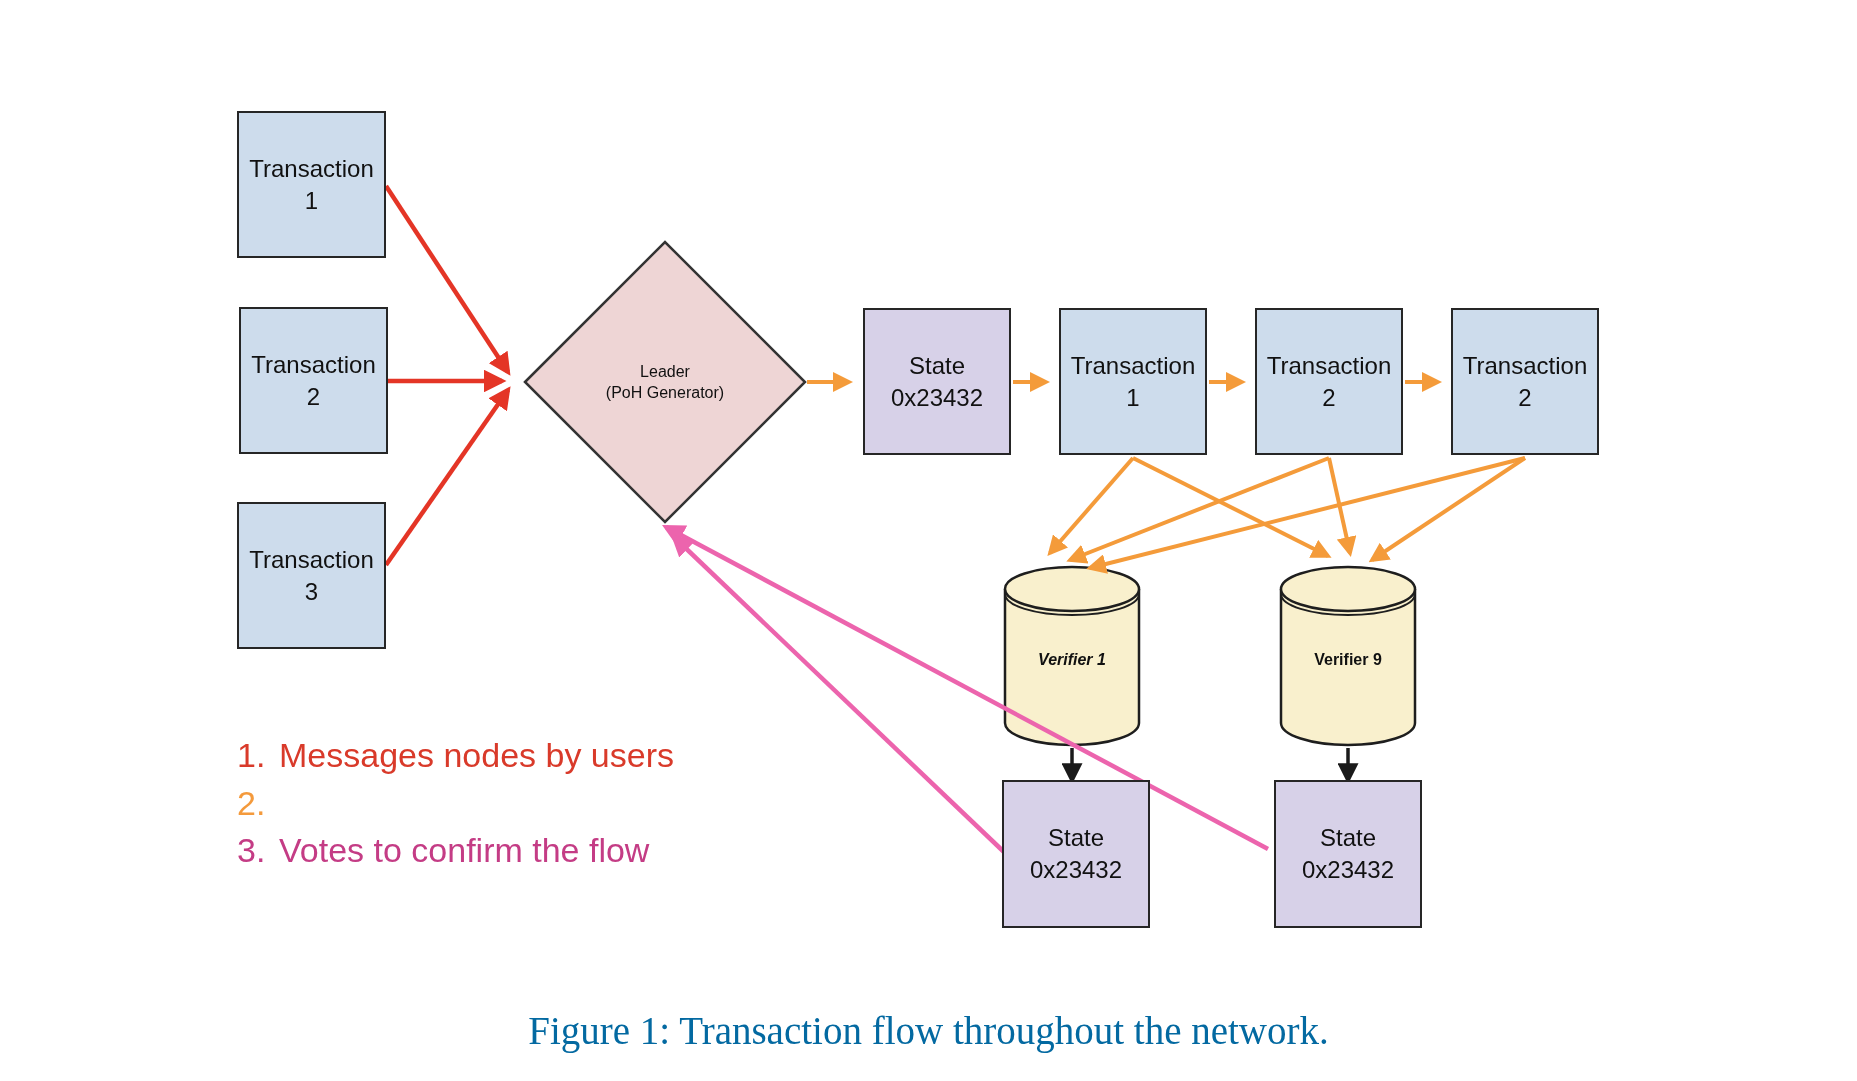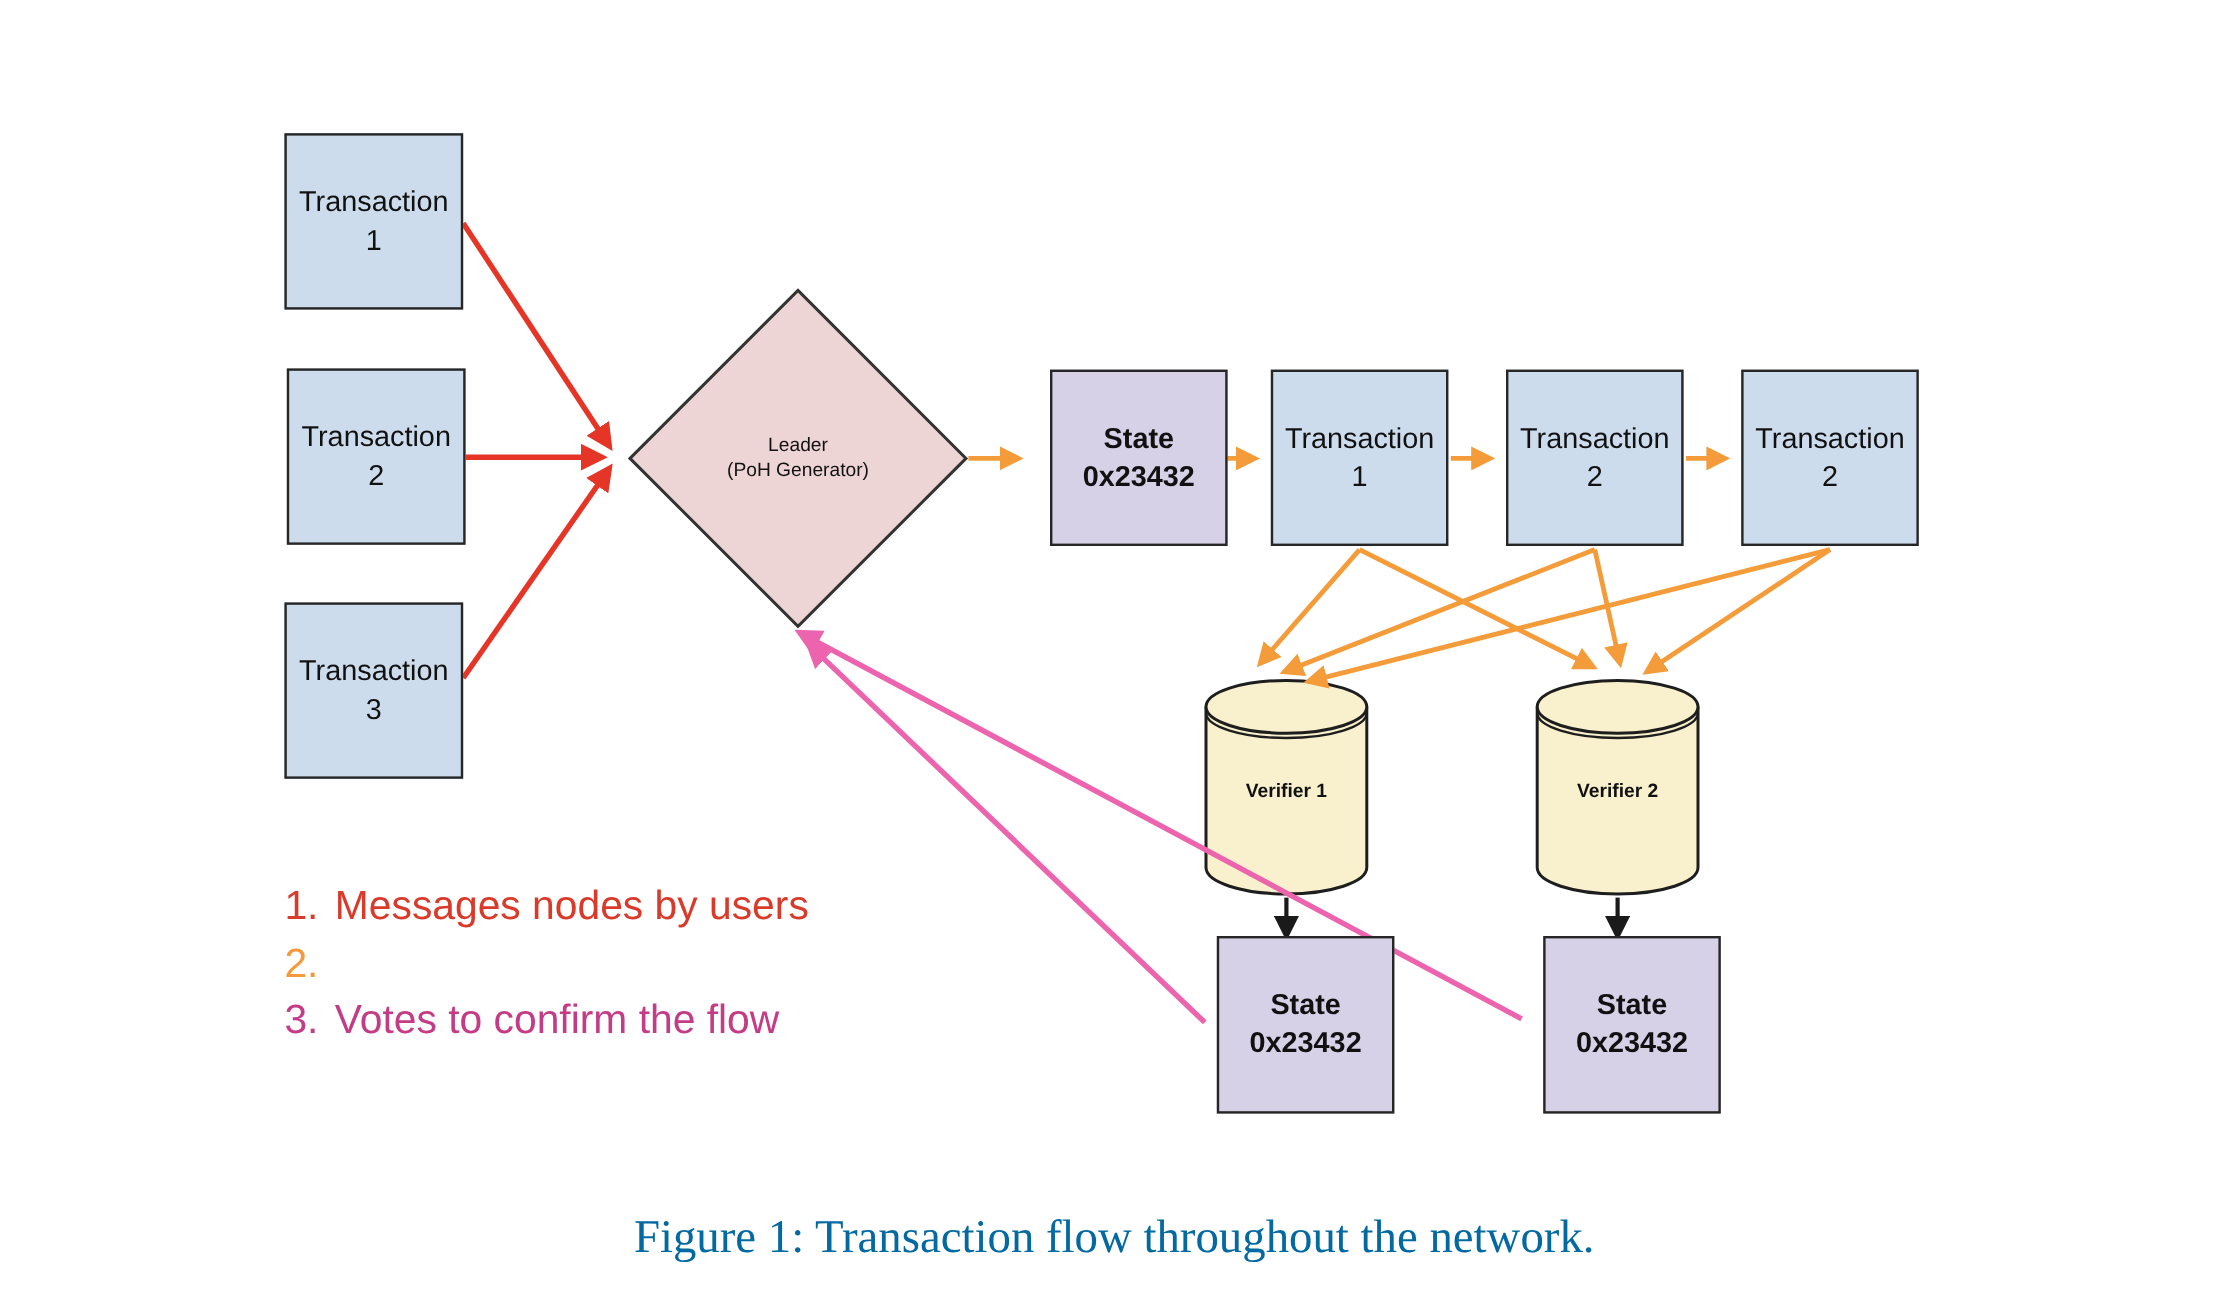--- a/index.html
+++ b/index.html
@@ -7,21 +7,21 @@
     position:relative;width:1857px;height:1081px;background:#ffffff;
     font-family:"Liberation Sans","DejaVu Sans",sans-serif;overflow:hidden;
   }
   .arrow-layer{position:absolute;left:0;top:0;width:1857px;height:1081px;}
   .box{
     position:absolute;box-sizing:border-box;border:2.5px solid #262626;
     display:flex;align-items:center;justify-content:center;text-align:center;
     white-space:pre;font-size:24px;line-height:1.32;color:#111111;
   }
   .blue{background:#cddcec;}
-  .purple{background:#d7d1e8;font-weight:bold;font-size:24px;margin-left:12px;}
+  .purple{background:#d7d1e8;font-weight:normal;font-size:24px;}
   .shape-label{
     position:absolute;display:flex;align-items:center;justify-content:center;
     text-align:center;white-space:pre;font-size:16px;line-height:1.32;color:#111111;
   }
   .bold{font-weight:bold;}
   .legend{position:absolute;left:237px;top:732px;}
   .legend-item{display:flex;font-size:34px;line-height:47.5px;}
   .legend-num{width:42px;flex:none;}
   .legend-text{white-space:pre;}
   .c-red{color:#d93a2a;}
@@ -102,22 +102,22 @@
 
   <div class="box purple" style="left:863px;top:308px;width:148px;height:147px;">State
 0x23432</div>
   <div class="box blue" style="left:1059px;top:308px;width:148px;height:147px;">Transaction
 1</div>
   <div class="box blue" style="left:1255px;top:308px;width:148px;height:147px;">Transaction
 2</div>
   <div class="box blue" style="left:1451px;top:308px;width:148px;height:147px;">Transaction
 2</div>
 
-  <div class="shape-label bold" style="left:1005px;top:636px;width:134px;height:48px;">Verifier 1</div>
-  <div class="shape-label bold" style="left:1281px;top:636px;width:134px;height:48px;">Verifier 2</div>
+  <div class="shape-label bold" style="left:1005px;top:636px;width:134px;height:48px;font-style:italic;">Verifier 1</div>
+  <div class="shape-label bold" style="left:1281px;top:636px;width:134px;height:48px;">Verifier 9</div>
 
   <div class="box purple" style="left:1002px;top:780px;width:148px;height:148px;">State
 0x23432</div>
   <div class="box purple" style="left:1274px;top:780px;width:148px;height:148px;">State
 0x23432</div>
 
   <div class="legend">
     <div class="legend-item c-red">
       <span class="legend-num">1.</span>
       <span class="legend-text">Messages nodes by users</span>

